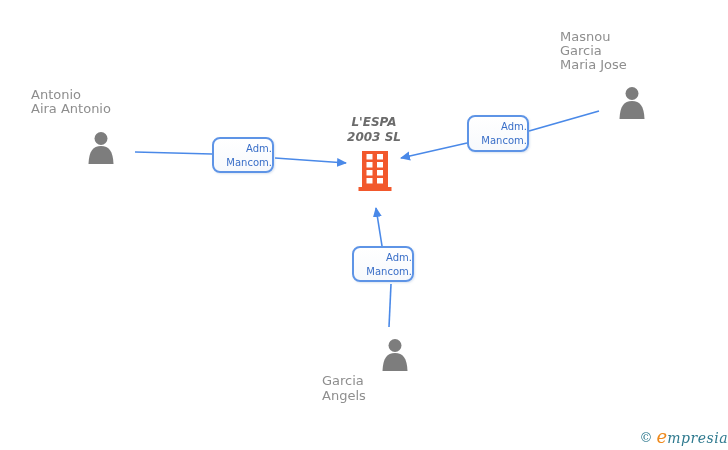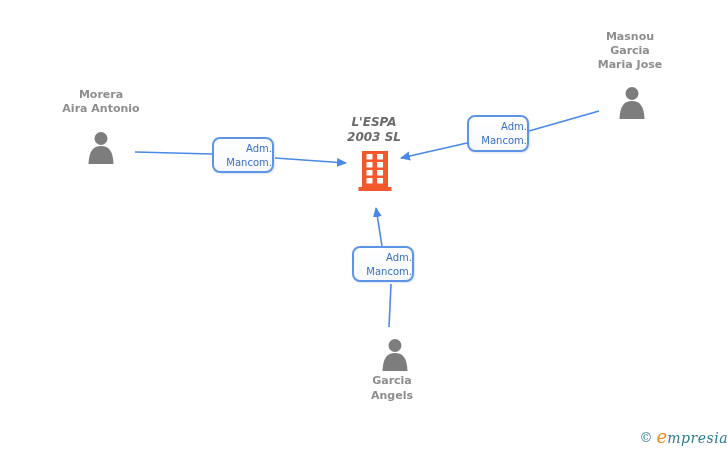--- a/index.html
+++ b/index.html
@@ -10,22 +10,22 @@
   }
   html,body{margin:0;padding:0;background:#fff;}
   .canvas{
     position:relative; width:728px; height:450px; background:#ffffff;
     font-family:"DejaVu Sans","Liberation Sans",sans-serif; overflow:hidden;
   }
   .edges{position:absolute;left:0;top:0;width:728px;height:450px;}
   .edges line{stroke:var(--arrow);stroke-width:1.6;fill:none;}
   .edges .head{fill:var(--arrow);}
   .name-label{
-    position:absolute; width:140px; text-align:center;
-    font-size:11px; line-height:14px; color:var(--name-text);font-weight:bold;
+    position:absolute; width:140px; text-align:left;
+    font-size:13px; line-height:14px; color:var(--name-text);
   }
   .company-label{
     position:absolute; width:140px; text-align:center;
     font-size:12px; line-height:15px; font-weight:bold; color:var(--company-text);font-style:italic;
   }
   .icon-wrap{position:absolute;}
   .person-icon svg{display:block;}
   .person-fill{fill:var(--person-icon);}
   .building-fill{fill:var(--building-icon);}
   .rel-box{
@@ -60,21 +60,21 @@
     <line x1="275" y1="158" x2="346" y2="163" marker-end="url(#ah)"></line>
 
     <line x1="599" y1="111" x2="529" y2="131"></line>
     <line x1="467" y1="143" x2="401" y2="158" marker-end="url(#ah)"></line>
 
     <line x1="389" y1="327" x2="391" y2="284"></line>
     <line x1="382" y1="246" x2="376" y2="208" marker-end="url(#ah)"></line>
   </svg>
 
   <div class="name-label" style="left:31px;top:88px;">
-    <div>Morera</div>
+    <div>Antonio</div>
     <div>Aira Antonio</div>
   </div>
   <div class="icon-wrap person-icon" style="left:86px;top:131px;">
     <svg width="30" height="33" viewBox="0 0 30 33">
       <circle class="person-fill" cx="15" cy="7.5" r="6.5"></circle>
       <path class="person-fill" d="M15,15 C23,15 27,20 27.5,33 L2.5,33 C3,20 7,15 15,15 Z"></path>
     </svg>
   </div>
 
   <div class="name-label" style="left:560px;top:30px;">

